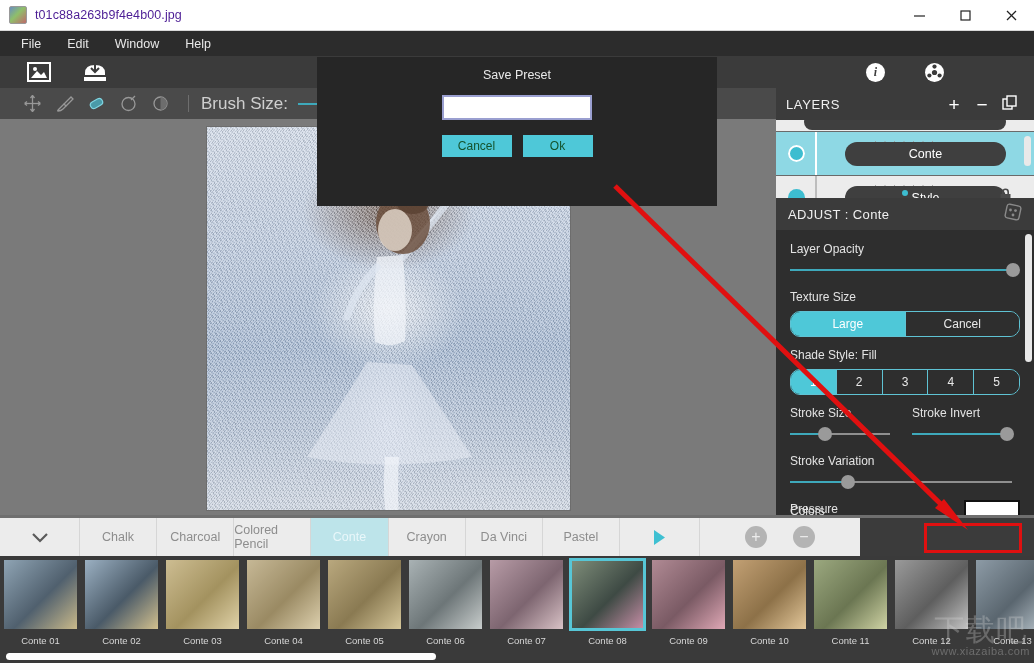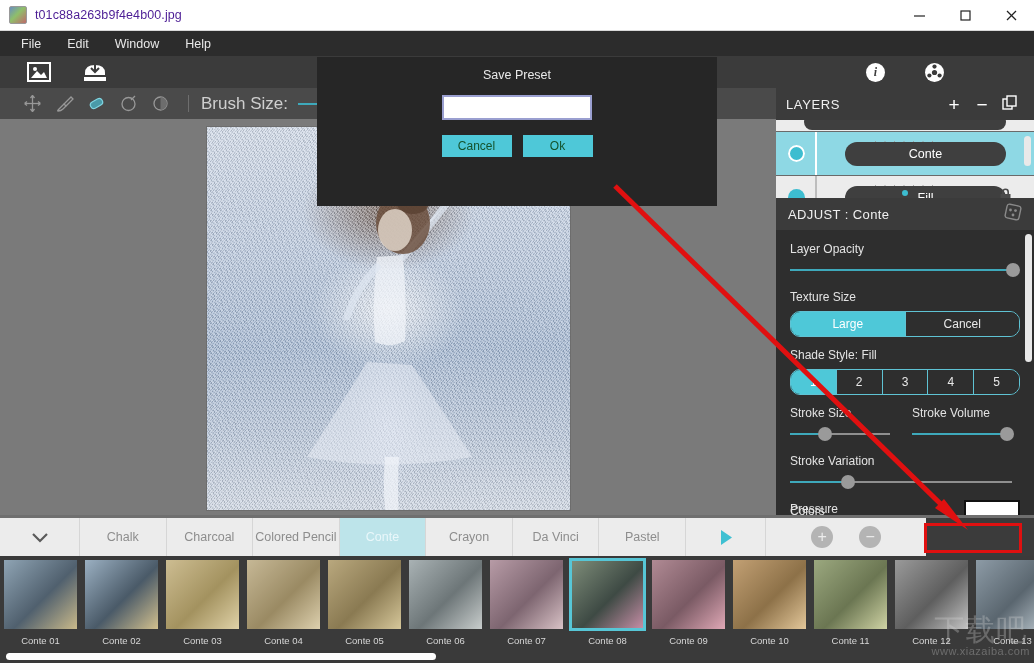--- a/index.html
+++ b/index.html
@@ -115,21 +115,21 @@
   .seg > div.on { background:#4ec8d8; color:#ffffff; }
   .half-row { display:flex; gap:14px; }
   .half { flex:1; }
   .adjust-sb { position:absolute; right:2px; top:4px; width:7px; height:128px; background:#e9e9e9; border-radius:4px; }
   .colors-row { position:absolute; left:14px; right:14px; bottom:-6px; display:flex; align-items:center; }
   .colors-lbl { font-size:12px; color:#e3e3e3; flex:1; }
   .swatch { width:56px; height:22px; background:#fff; border:2px solid #111; }
 
   
   .presetbar { position:absolute; left:0; bottom:145px; width:1034px; height:3px; background:#6f6f6f; }
-  .tabs { position:absolute; left:0; bottom:107px; width:926px; height:38px;
+  .tabs { position:absolute; left:0; bottom:107px; width:860px; height:38px;
     background:#ececec; display:flex; align-items:stretch; }
   .tab-caret { width:80px; display:flex; align-items:center; justify-content:center;
     border-right:1px solid #d6d6d6; }
   .tab { flex:1; display:flex; align-items:center; justify-content:center;
     font-size:12.5px; color:#8d8d8d; border-right:1px solid #d6d6d6; }
   .tab.on { background:#bde4ea; color:#e9f7fa; }
   .tab-play { width:80px; display:flex; align-items:center; justify-content:center; border-right:1px solid #d6d6d6; }
   .tab-pm { width:160px; display:flex; align-items:center; justify-content:center; gap:26px; }
   .pm-btn { width:22px; height:22px; border-radius:50%; background:#b4b4b4;
     display:flex; align-items:center; justify-content:center; color:#ececec; font-size:16px; line-height:1; }
@@ -308,21 +308,21 @@
       <div class="layer-row sel">
         <div class="lr-dots">· · · · · · ·</div>
         <div class="lr-dot hollow"></div>
         <div class="lr-div"></div>
         <div class="lr-pill">Conte</div>
       </div>
       <div class="layer-row unsel">
         <div class="lr-dots">· · · · · · ·</div>
         <div class="lr-dot solid"></div>
         <div class="lr-div" style="background:#bdbdbd;"></div>
-        <div class="lr-pill">Fill</div>
+        <div class="lr-pill">Style</div>
         <div class="lock">
           <svg width="13" height="15" viewBox="0 0 13 15" fill="none" stroke="#4a4a4a" stroke-width="1.6">
             <rect x="1.5" y="6" width="10" height="8" fill="#4a4a4a" stroke="none"></rect>
             <path d="M3.8 6 V4 a2.7 2.7 0 0 1 5.4 0 V6"></path>
           </svg>
         </div>
       </div>
       <div class="layers-sb"></div>
       <div class="pagedot"></div>
     </div>
@@ -366,21 +366,21 @@
       <div class="half-row">
         <div class="half">
           <div class="ctl-label">Stroke Size</div>
           <div class="slider">
             <div class="s-track"></div>
             <div class="s-fill" style="width:32%"></div>
             <div class="s-knob" style="left:32%"></div>
           </div>
         </div>
         <div class="half">
-          <div class="ctl-label">Stroke Volume</div>
+          <div class="ctl-label">Stroke Invert</div>
           <div class="slider">
             <div class="s-track"></div>
             <div class="s-fill" style="width:88%"></div>
             <div class="s-knob" style="left:88%"></div>
           </div>
         </div>
       </div>
 
       <div class="ctl-label">Stroke Variation</div>
       <div class="slider">

